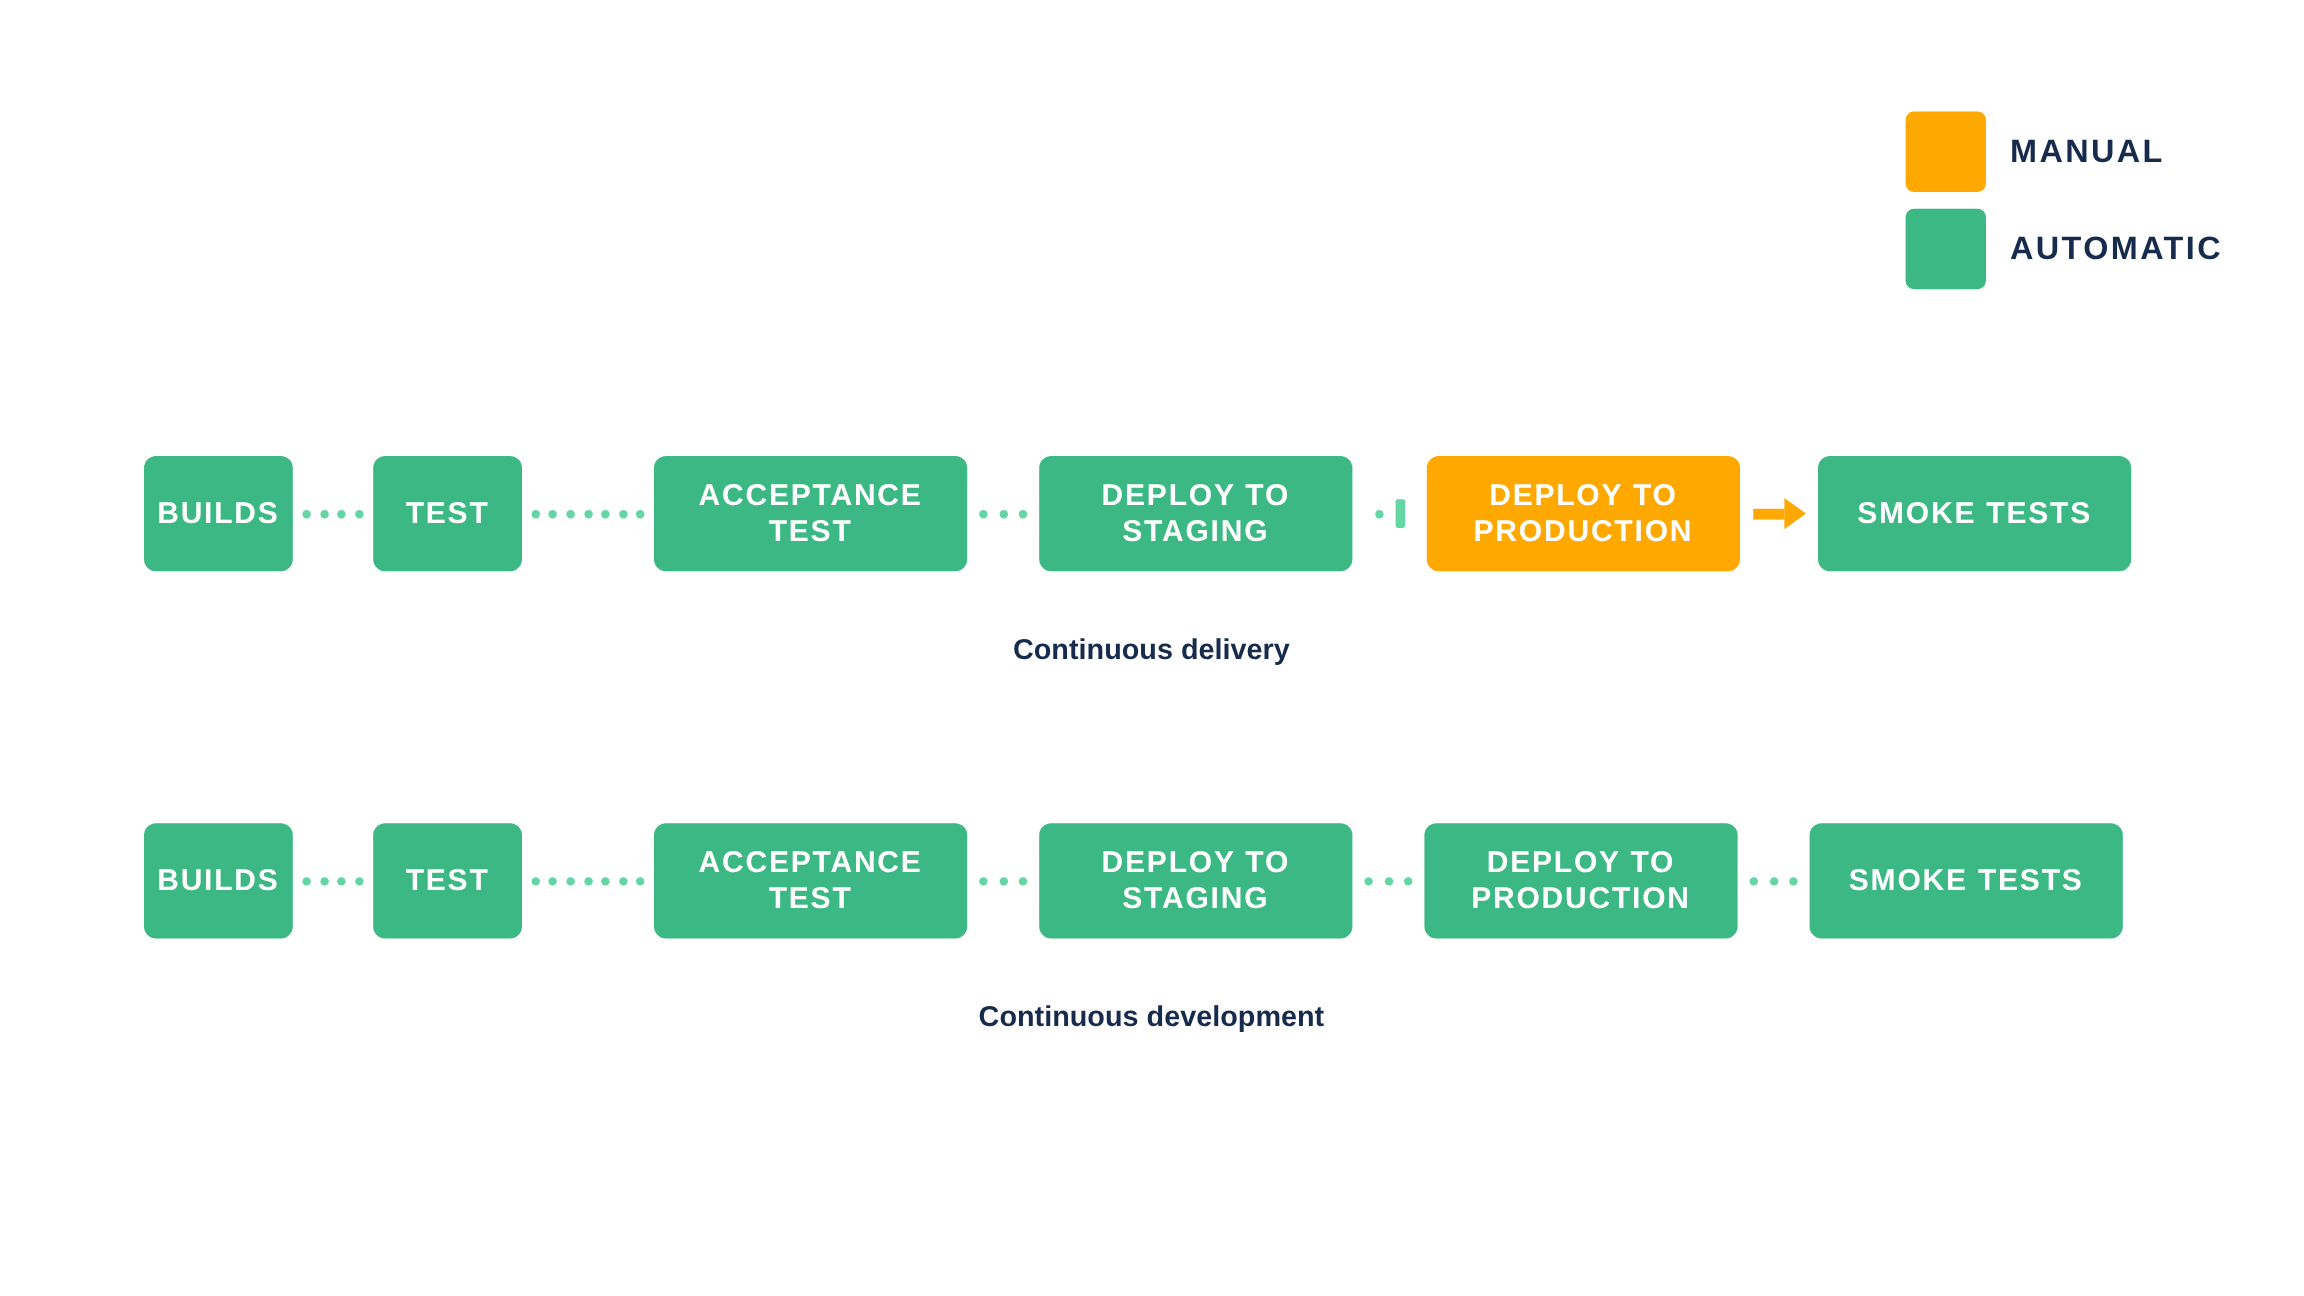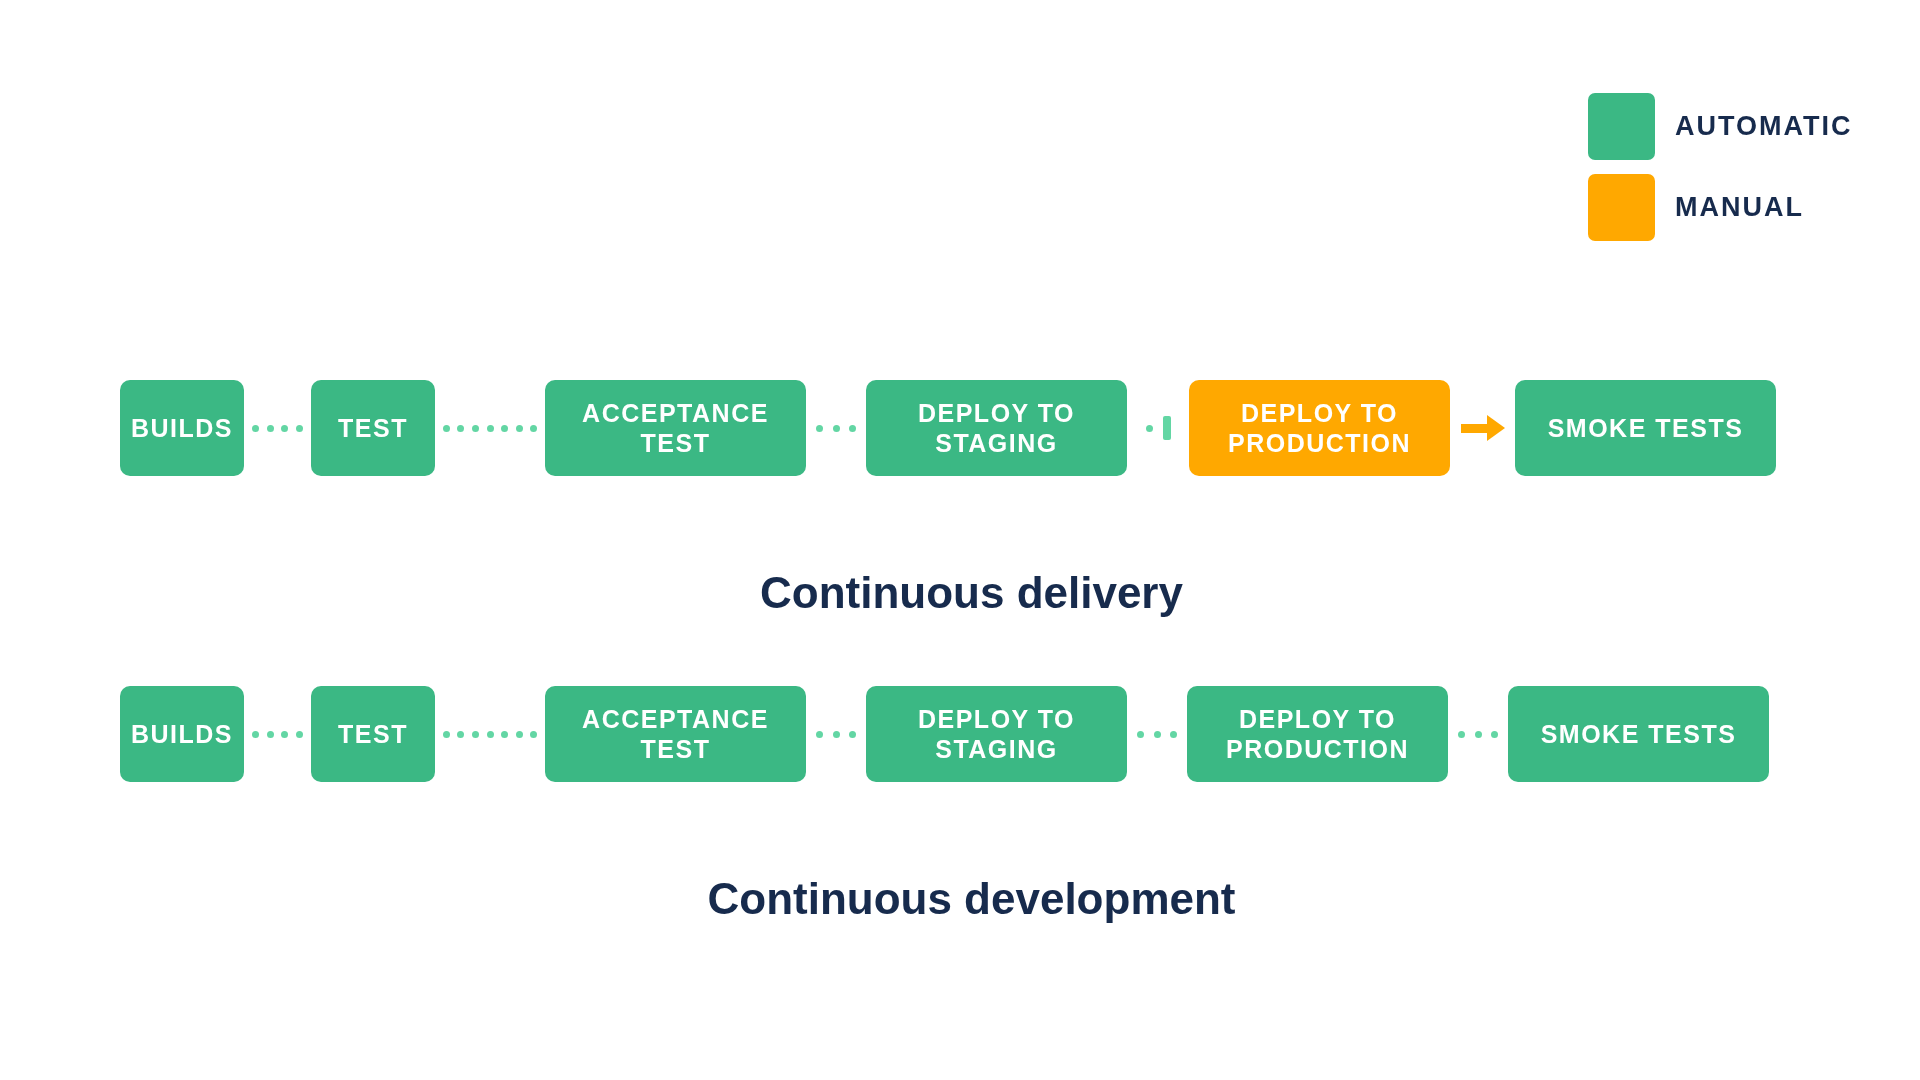--- a/index.html
+++ b/index.html
@@ -109,42 +109,41 @@
   .arrow-head {
     width: 0; height: 0;
     border-top: 13px solid transparent;
     border-bottom: 13px solid transparent;
     border-left: 18px solid var(--orange);
     display: block;
   }
 
   .caption {
     position: absolute;
-    left: 120px;
+    left: 108px;
     width: 1703px;
     text-align: center;
-    font-size: 44px;
+    font-size: 24px;
     font-weight: bold;
     color: var(--navy);
-    margin-top: 40px;
   }
   .cap-delivery    { top: 528px; }
   .cap-development { top: 834px; }
 </style>
 </head>
 <body>
 
 <div class="legend">
   <div class="legend-row">
+    <span class="swatch manual"></span>
+    <span class="legend-label">MANUAL</span>
+  </div>
+  <div class="legend-row">
     <span class="swatch auto"></span>
     <span class="legend-label">AUTOMATIC</span>
-  </div>
-  <div class="legend-row">
-    <span class="swatch manual"></span>
-    <span class="legend-label">MANUAL</span>
   </div>
 </div>
 
 <div class="pipeline row-delivery">
   <div class="box auto w-sm">BUILDS</div>
   <div class="conn c-4">
     <i class="dot"></i>
       <i class="dot"></i>
       <i class="dot"></i>
       <i class="dot"></i>

